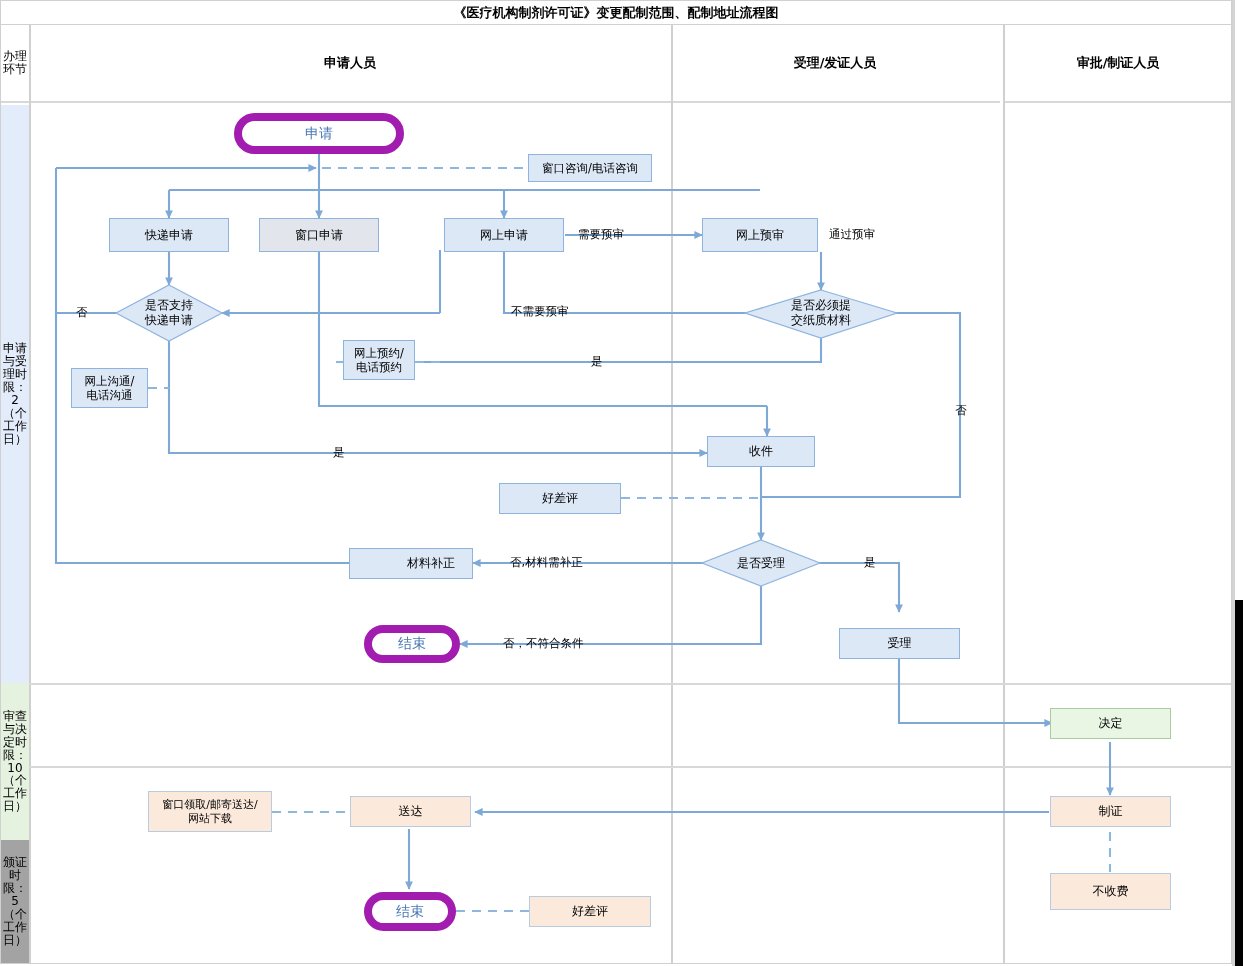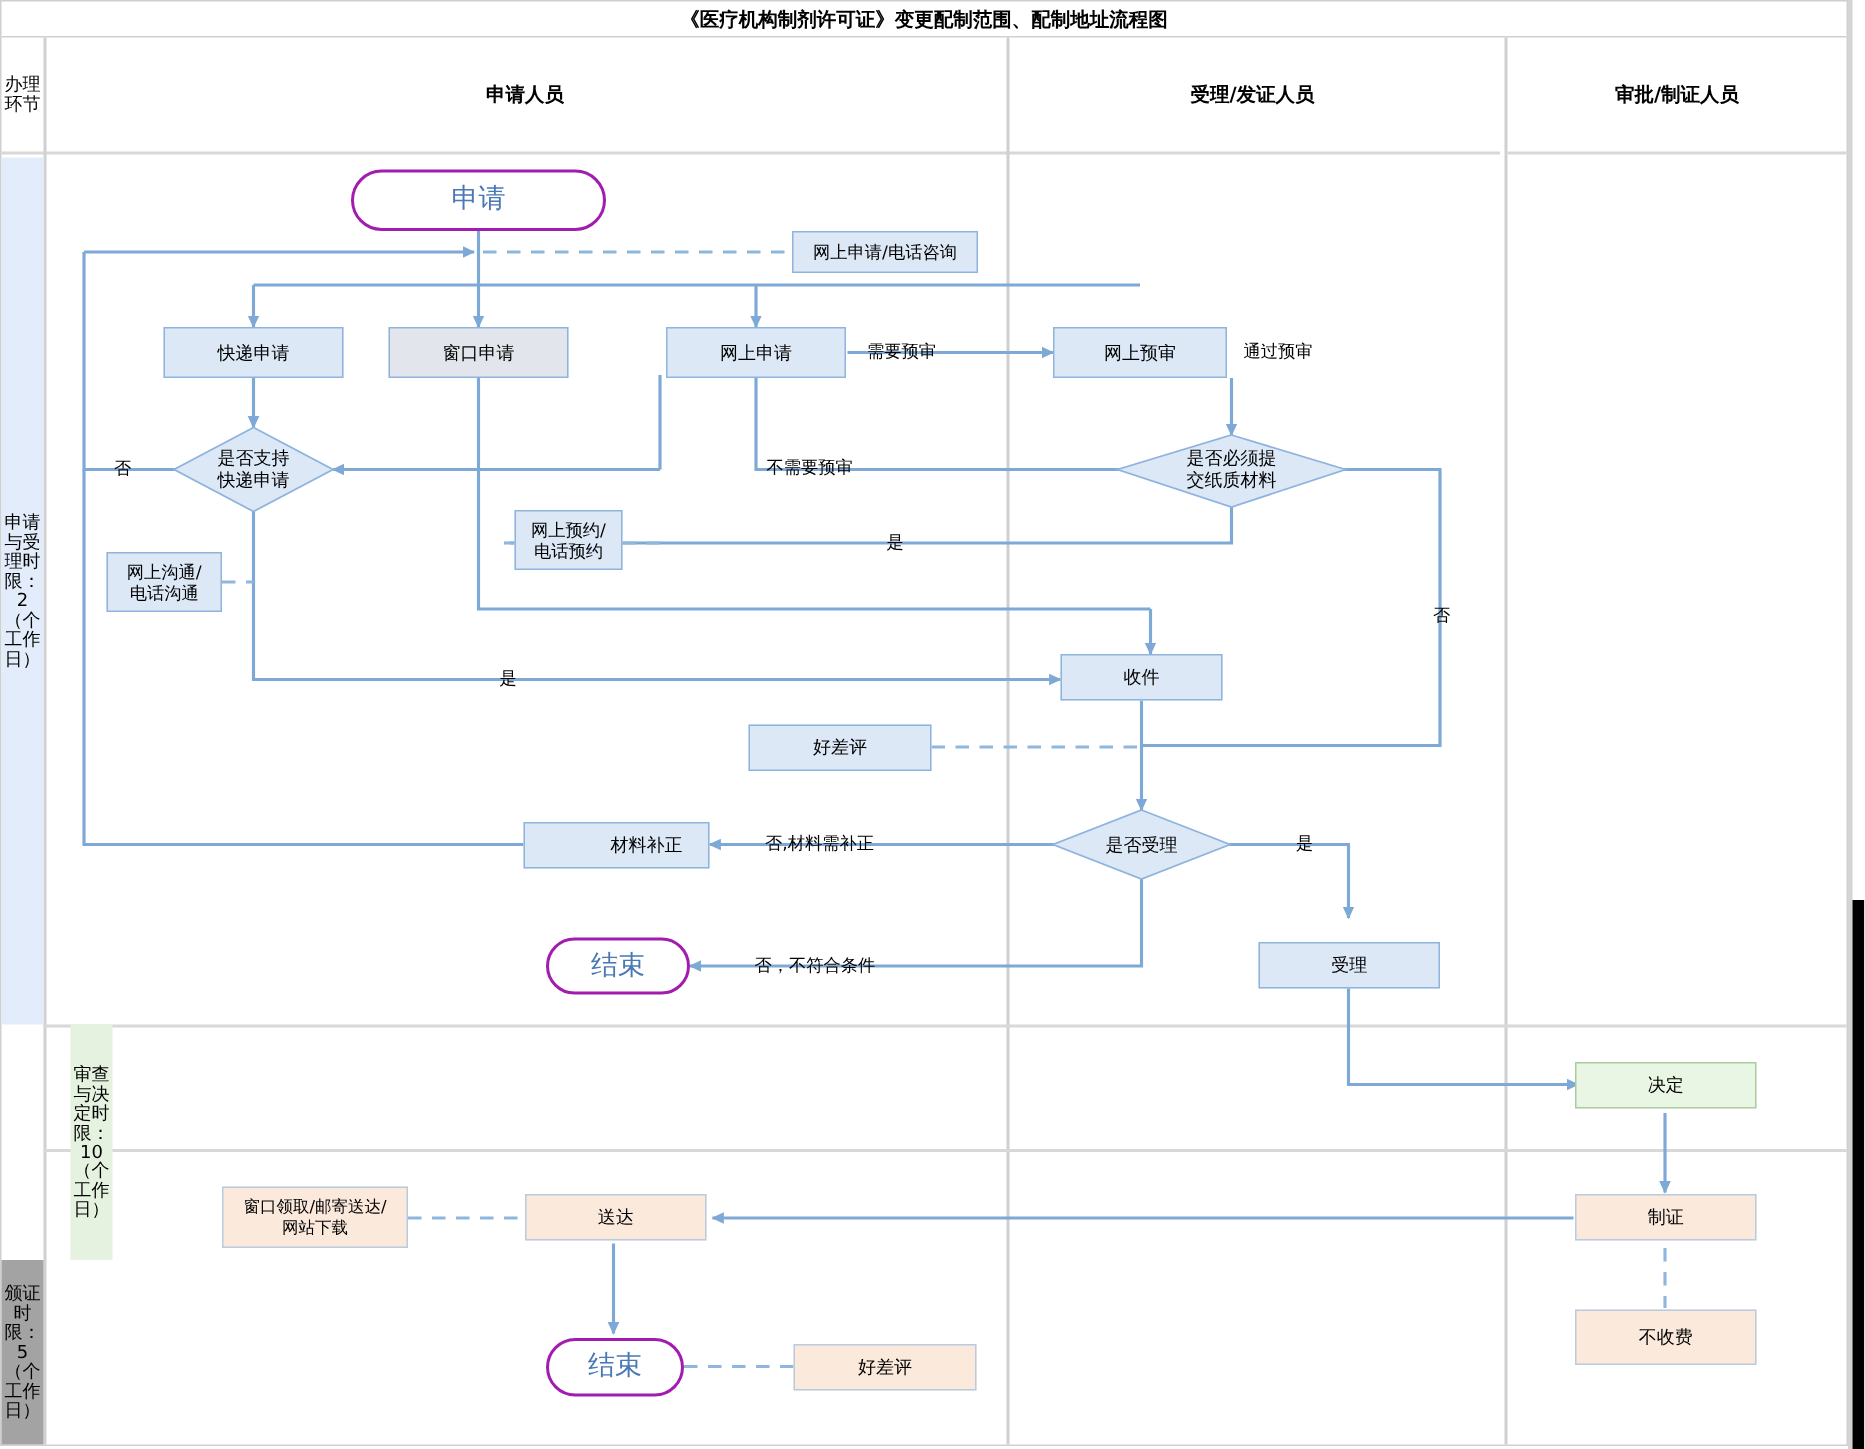--- a/index.html
+++ b/index.html
@@ -27,21 +27,21 @@
 
   .corner{position:absolute;left:1px;top:25px;width:28px;height:78px;
       display:flex;align-items:center;justify-content:center;text-align:center;
       font-size:12px;line-height:1.1;color:#000;border-bottom:2px solid #d8d8d8;box-sizing:border-box;}
 
   
   .node{position:absolute;box-sizing:border-box;display:flex;align-items:center;justify-content:center;
       text-align:center;line-height:1.25;white-space:pre-line;}
   .n-proc{background:#dde8f7;border:1px solid #8eb4de;font-size:12px;color:#000;}
   .n-proc-gray{background:#e2e6ec;border:1px solid #8eb4de;font-size:12px;color:#000;}
-  .n-term{background:#fff;border:2px solid #a21caf;border-radius:24px;font-size:18px;color:#4a78b5;}
+  .n-term{background:#fff;border:8px solid #a21caf;border-radius:24px;font-size:14px;color:#4a78b5;}
   .n-note{background:#dde8f7;border:1px solid #8eb4de;font-size:11.5px;color:#000;}
   .n-green{background:#e9f6e3;border:1px solid #a9ccA0;font-size:12px;color:#000;}
   .n-orange{background:#fbe9dc;border:1px solid #b9cbe0;font-size:12px;color:#000;}
   .n-orange-sm{background:#fbe9dc;border:1px solid #b9cbe0;font-size:11px;color:#000;}
   .dlabel{position:absolute;display:flex;align-items:center;justify-content:center;text-align:center;
       font-size:12px;line-height:1.25;color:#000;white-space:pre-line;}
 
   .elabel{position:absolute;font-size:11.5px;color:#000;white-space:nowrap;background:transparent;}
   .elabel.vert{writing-mode:vertical-rl;}
 
@@ -77,21 +77,21 @@
   <div class="vline" style="left:29px;top:25px;height:938px;"></div>
   <div class="vline" style="left:671px;top:25px;height:938px;"></div>
   <div class="vline" style="left:1003px;top:25px;height:938px;"></div>
 
   <div class="hline" style="left:29px;top:683px;width:1202px;"></div>
   <div class="hline" style="left:29px;top:766px;width:1202px;"></div>
 
   <div class="phase ph-blue" style="top:105px;height:578px;">
       <span>申请与受理时限：2（个工作日）</span>
     </div>
-  <div class="phase ph-green" style="top:683px;height:157px;margin-left:46px;">
+  <div class="phase ph-green" style="top:683px;height:157px;">
       <span>审查与决定时限：10（个工作日）</span>
     </div>
   <div class="phase ph-orange" style="top:840px;height:123px;">
       <span>颁证时限：5（个工作日）</span>
     </div>
 
   <svg class="links" viewBox="0 0 1243 966">
     <defs>
       <marker id="ah" markerWidth="9" markerHeight="9" refX="7.6" refY="4.5" orient="auto" markerUnits="userSpaceOnUse">
         <path d="M0,0.6 L8.4,4.5 L0,8.4 z" fill="#7ea9d6"></path>
@@ -163,21 +163,21 @@
 
     <g fill="#dde8f7" stroke="#8eb4de" stroke-width="1.2">
       <polygon points="169,285 222,313 169,341 116,313"></polygon>
       <polygon points="821,290 897,313 821,338 745,313"></polygon>
       <polygon points="761,540 820,563 761,586 702,563"></polygon>
     </g>
   </svg>
 
   <div class="node n-term" style="left:234px;top:113px;width:170px;height:41px;">申请</div>
 
-  <div class="node n-note" style="left:528px;top:154px;width:124px;height:28px;">网上申请/电话咨询</div>
+  <div class="node n-note" style="left:528px;top:154px;width:124px;height:28px;">窗口咨询/电话咨询</div>
 
   <div class="node n-proc" style="left:109px;top:218px;width:120px;height:34px;">快递申请</div>
 
   <div class="node n-proc-gray" style="left:259px;top:218px;width:120px;height:34px;">窗口申请</div>
 
   <div class="node n-proc" style="left:444px;top:218px;width:120px;height:34px;">网上申请</div>
 
   <div class="node n-proc" style="left:702px;top:218px;width:116px;height:34px;">网上预审</div>
 
   <div class="dlabel" style="left:116px;top:292px;width:106px;height:42px;">是否支持

